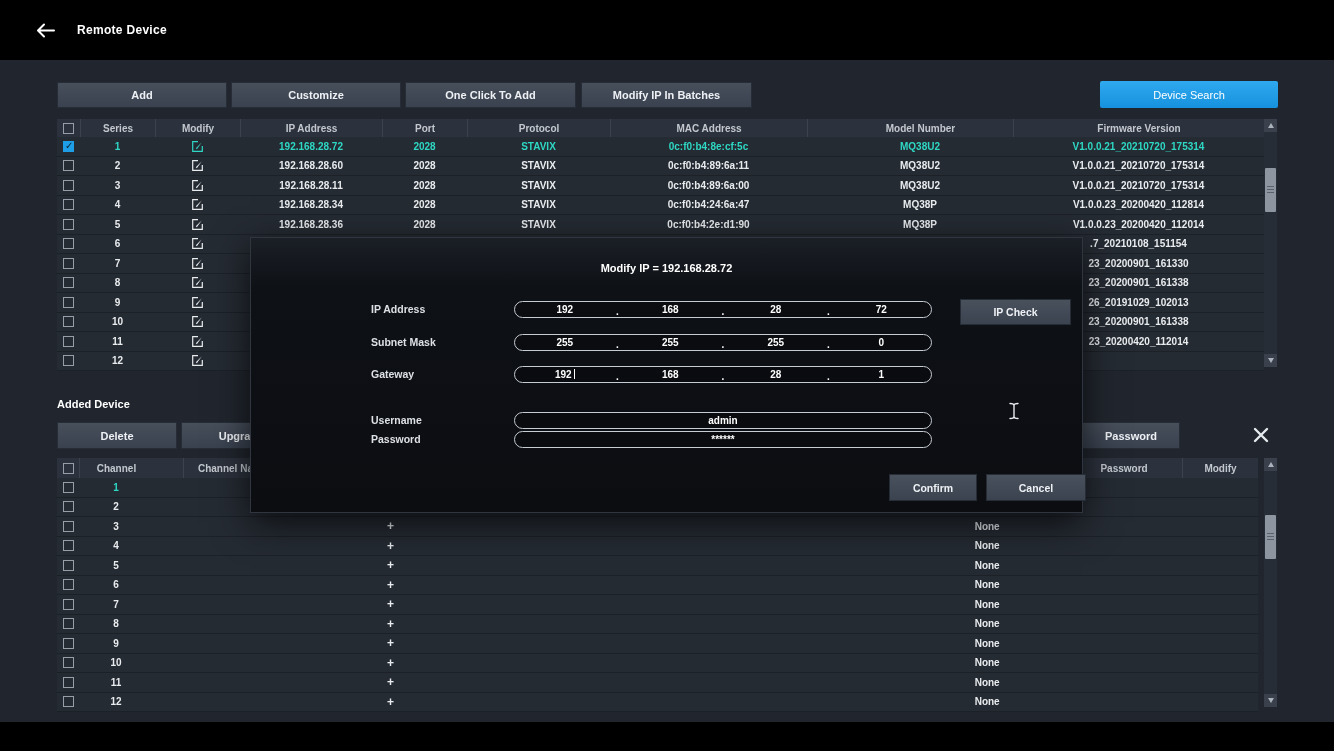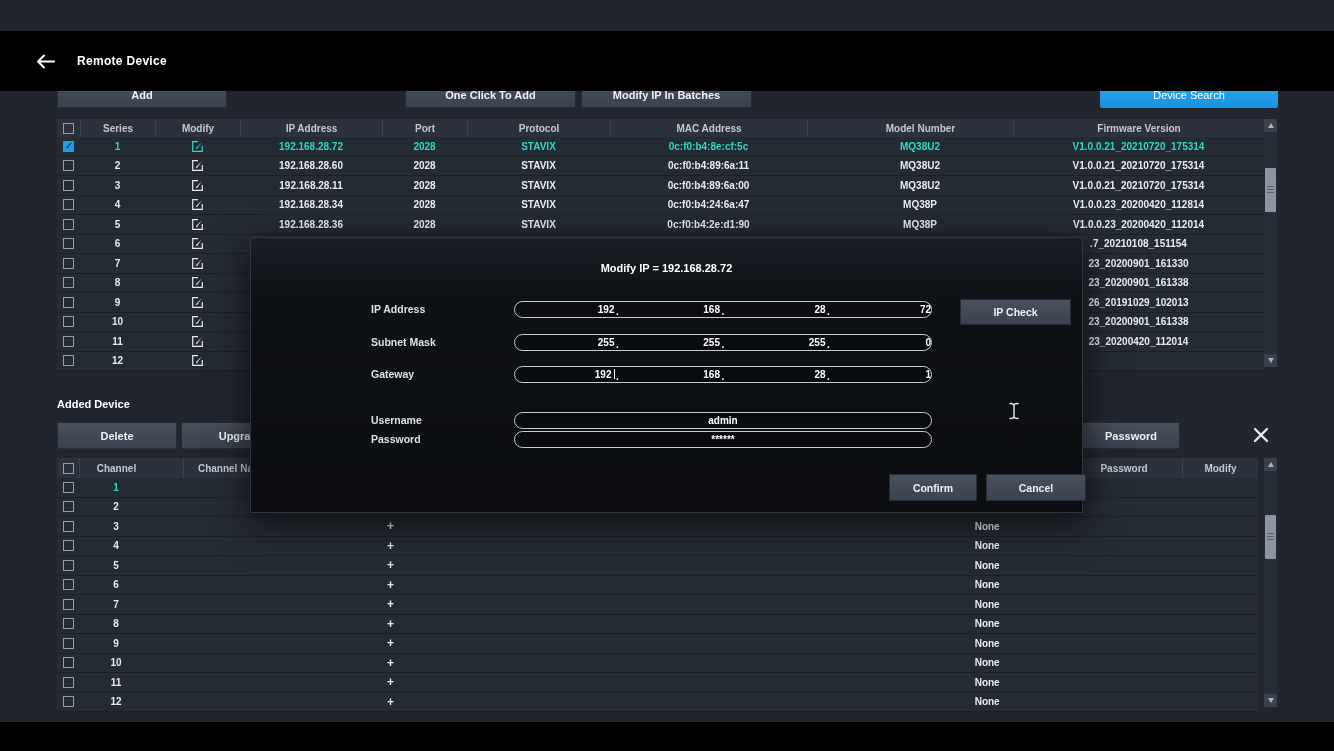--- a/index.html
+++ b/index.html
@@ -1,20 +1,20 @@
 <!DOCTYPE html>
 <html><head>
 <meta charset="utf-8">
 <style>
   *{margin:0;padding:0;box-sizing:border-box;}
   body{background:#111;font-family:"Liberation Sans","DejaVu Sans",sans-serif;}
   .screen{position:relative;width:1334px;height:751px;background:#21262e;overflow:hidden;}
 
   
-  .topbar{position:absolute;top:0;left:0;right:0;height:60px;background:#000;display:flex;align-items:center;z-index:5;margin-top:31px;}
+  .topbar{position:absolute;top:0;left:0;right:0;height:60px;background:#000;display:flex;align-items:center;z-index:5;}
   .back{margin-left:36px;display:inline-flex;cursor:pointer;}
   .page-title{margin-left:22px;color:#fff;font-size:12px;font-weight:700;letter-spacing:.3px;}
   .bottombar{position:absolute;bottom:0;left:0;right:0;height:29px;background:#000;z-index:5;}
 
   
   .tbtn{position:absolute;top:82px;width:170px;height:26px;background:linear-gradient(180deg,#474f5b,#3a4250);
         border:1px solid #272d36;color:#eef1f4;font-size:11px;font-weight:700;
         display:flex;align-items:center;justify-content:center;cursor:pointer;}
   .tbtn.row2{top:422px;height:27px;}
   .search-btn{position:absolute;top:81px;left:1100px;width:178px;height:27px;border-radius:2px;
@@ -63,21 +63,21 @@
 
   
   .modal{position:absolute;left:250px;top:237px;width:833px;height:276px;z-index:20;
          background:linear-gradient(180deg,#1b1f26 0%,#0e1116 18%,#0b0d11 100%);
          border:1px solid #30363f;box-shadow:0 10px 35px rgba(0,0,0,.7);}
   .mtitle{position:absolute;top:24px;left:0;right:0;text-align:center;color:#fff;font-size:11px;font-weight:700;}
   .frow{position:absolute;left:0;right:0;height:20px;}
   .flabel{position:absolute;left:120px;top:2px;color:#dde0e4;font-size:10.5px;font-weight:700;}
   .field{position:absolute;left:263px;width:418px;height:17px;border:1px solid #c6ccd3;border-radius:9px;
          display:flex;align-items:center;background:rgba(5,7,10,.35);}
-  .octet{flex:1;text-align:right;color:#fff;font-size:10px;font-weight:700;}
+  .octet{flex:1;text-align:center;color:#fff;font-size:10px;font-weight:700;}
   .dotsep{width:6px;text-align:center;color:#fff;font-size:10px;font-weight:700;transform:translateY(2px);}
   .field.single{justify-content:center;color:#fff;font-size:10px;font-weight:700;}
   .caret{display:inline-block;width:1px;height:10px;background:#fff;margin-left:2px;vertical-align:-1px;}
   .mbtn{position:absolute;height:27px;background:linear-gradient(180deg,#49515d,#3b4350);border:1px solid #272d36;
         color:#eef1f4;font-size:10.5px;font-weight:700;display:flex;align-items:center;justify-content:center;cursor:pointer;}
   .ipcheck{left:709px;top:60px;width:111px;height:26px;}
   .confirm{left:638px;top:236px;width:88px;}
   .cancel{left:735px;top:236px;width:100px;}
 
   .ibeam{position:absolute;left:1008px;top:402px;z-index:30;display:inline-flex;}
@@ -90,20 +90,21 @@
   <div class="topbar">
     <span class="back">
       <svg width="19" height="15" viewBox="0 0 19 15">
           <path d="M8 1.5 L2 7.5 L8 13.5 M2.5 7.5 H18" stroke="#fff" stroke-width="2" fill="none" stroke-linecap="round" stroke-linejoin="round"></path>
         </svg>
     </span>
     <span class="page-title">Remote Device</span>
   </div>
 
   <div class="tbtn" style="left:57px;">Add</div>
+  <div class="tbtn" style="left:231px;">Customize</div>
   <div class="tbtn" style="left:581px;width:171px;">Modify IP In Batches</div>
   <div class="tbtn" style="left:405px;width:171px;">One Click To Add</div>
   <div class="search-btn">Device Search</div>
 
   <div class="dtable">
     <div class="thead">
       <div class="cell c-check">
           <span class="checkbox"></span>
         </div>
       <div class="cell c-series">Series</div>

